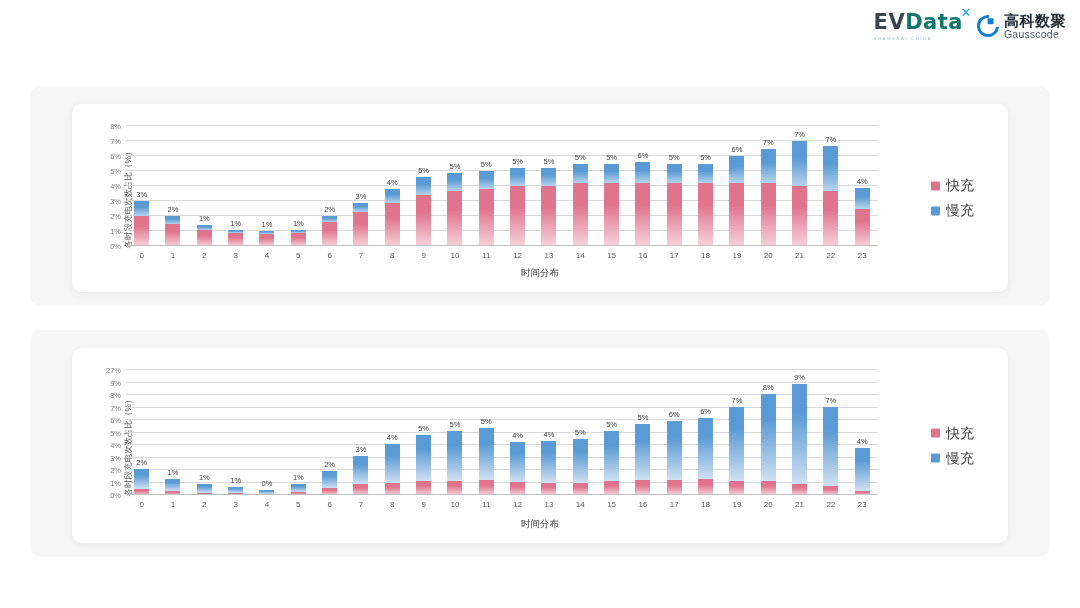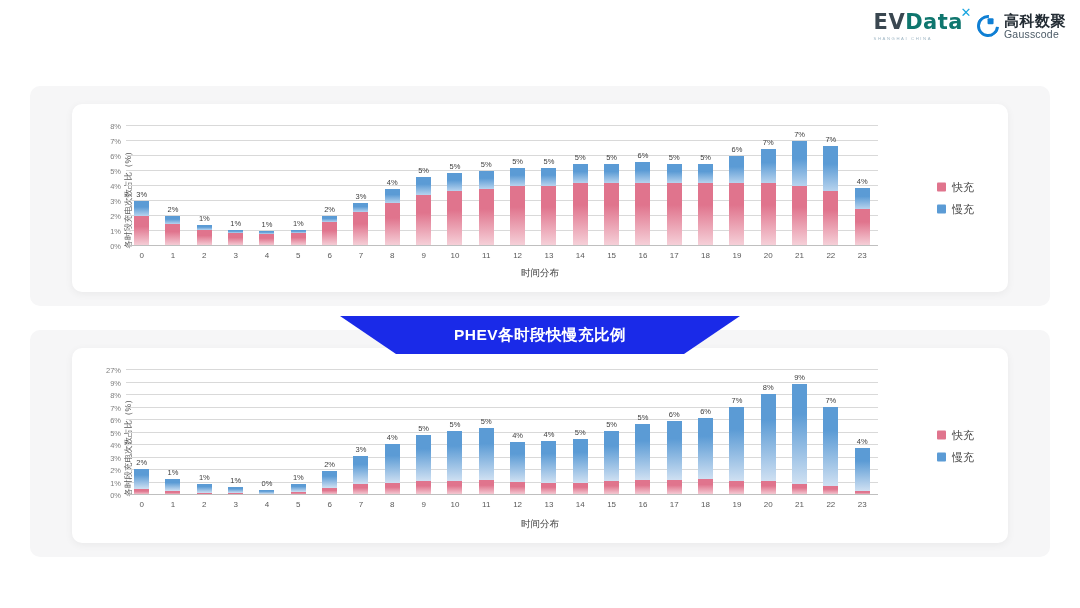--- a/index.html
+++ b/index.html
@@ -168,21 +168,21 @@
     height: 1px; background: #bfbfbf;
   }
 
   .legend {
     position: absolute;
     right: 34px; top: 50%; transform: translateY(-50%);
     display: flex; flex-direction: column; gap: 7px;
   }
   .legend-item { display: flex; align-items: center; gap: 6px; }
   .legend-swatch { width: 9px; height: 9px; border-radius: 1px; }
-  .legend-label { font-size: 11px; color: #404040; }
+  .legend-label { font-size: 14px; color: #404040; }
 </style>
 </head>
 <body>
 
 <div class="page">
 
   <div class="logo-bar">
     <div class="logo-evdata">
       <div class="wordmark">
         <span class="ev">EV</span><span class="data">Data</span>
@@ -668,18 +668,15 @@
             <span class="legend-swatch" style="background:#e0748d"></span>
             <span class="legend-label">快充</span>
           </div>
           <div class="legend-item">
             <span class="legend-swatch" style="background:#5b9bd5"></span>
             <span class="legend-label">慢充</span>
           </div>
         </div>
       </div>
     </div>
-    <div class="banner">
-      <span class="banner-text">PHEV各时段快慢充比例</span>
-    </div>
   </div>
 
 </div>
 
 </body></html>

